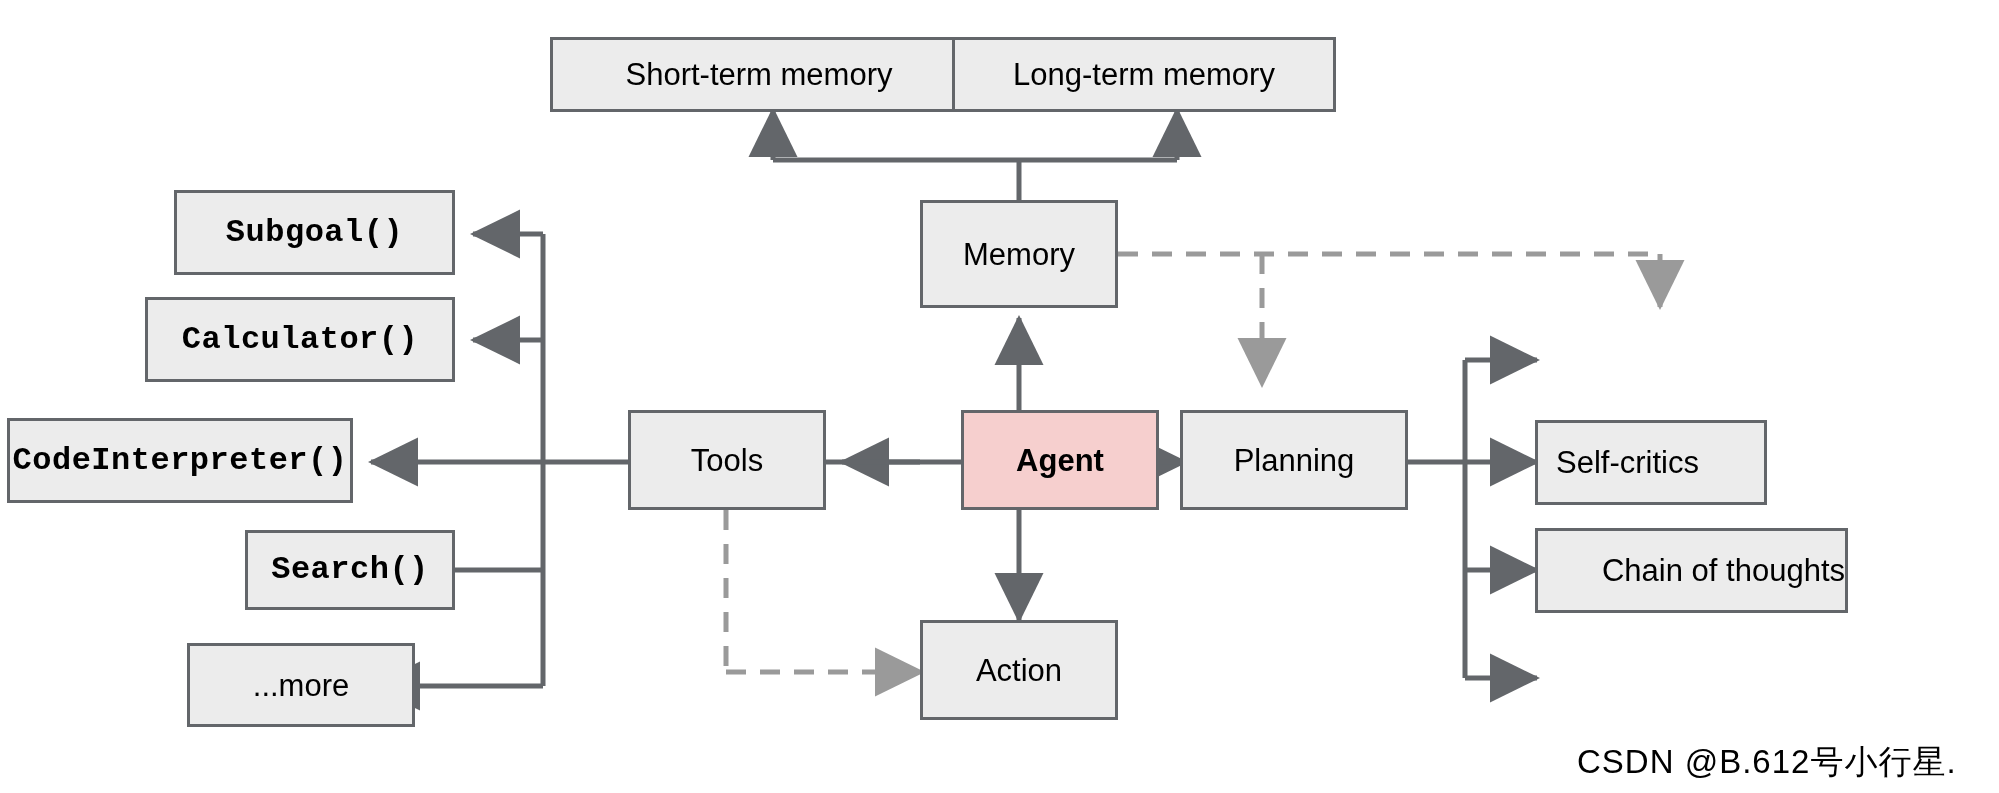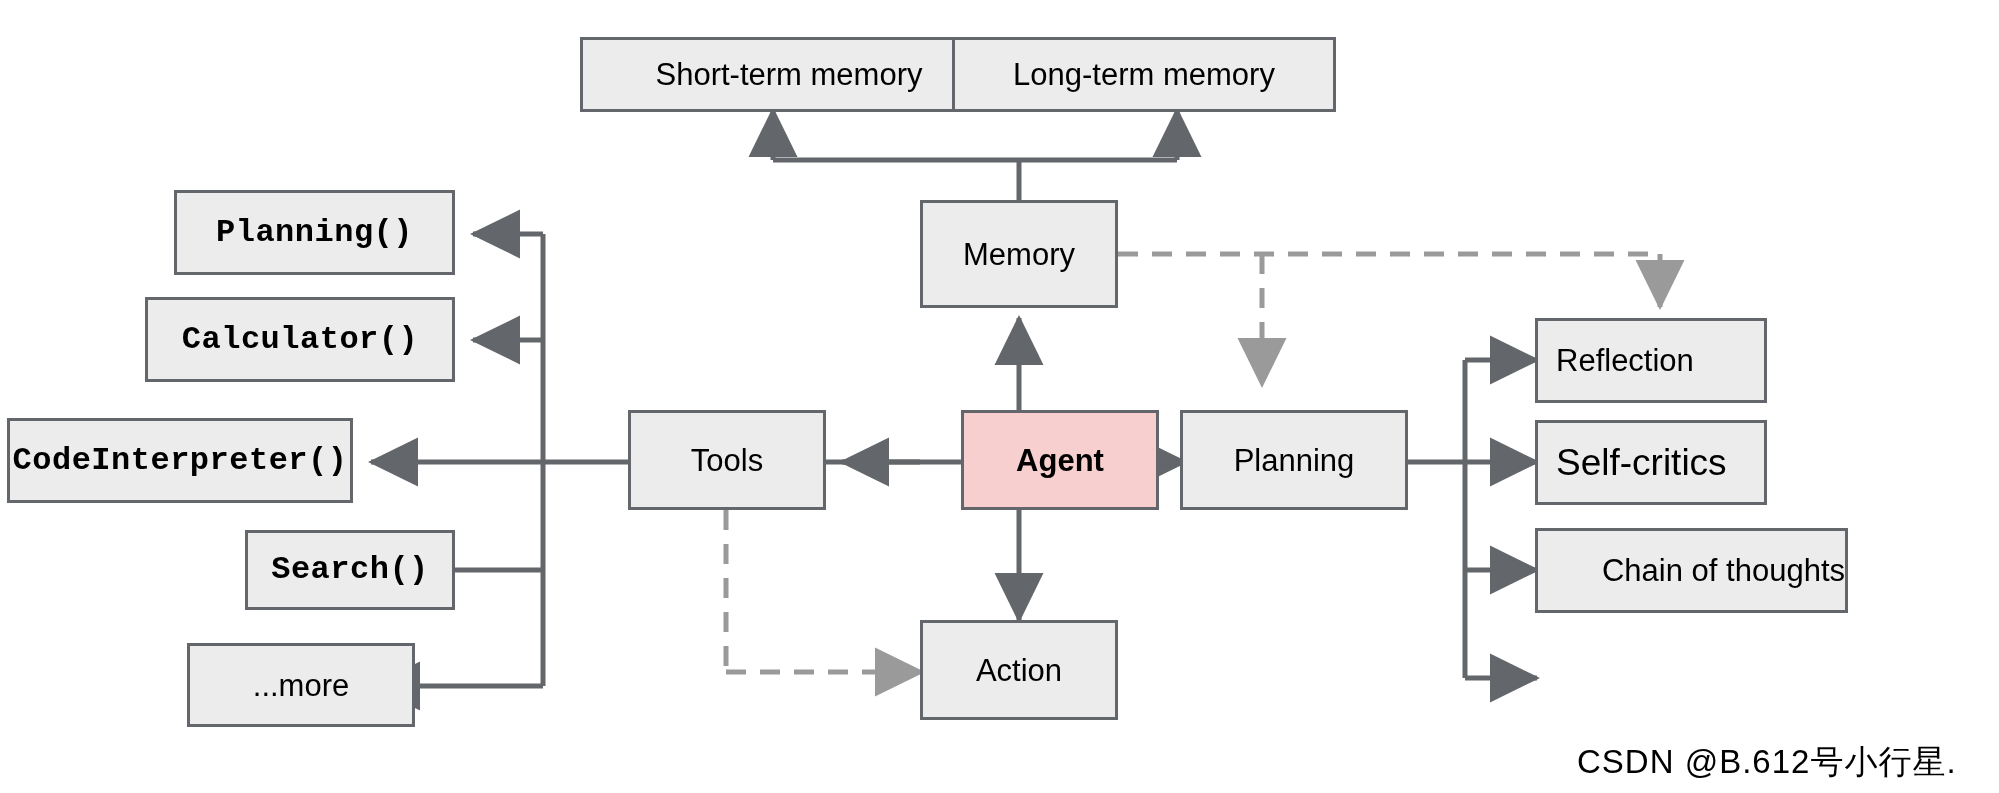--- a/index.html
+++ b/index.html
@@ -108,21 +108,21 @@
 
       <path d="M1118,254 L1660,254"></path>
       <path d="M1262,254 L1262,385" marker-end="url(#ar-dash)"></path>
       <path d="M1660,254 L1660,307" marker-end="url(#ar-dash)"></path>
 
       <path d="M726,510 L726,672"></path>
       <path d="M726,672 L922,672" marker-end="url(#ar-dash)"></path>
     </g>
   </svg>
 
-  <div class="node sans" style="left:580px; top:37px; width:418px; height:75px; font-size:31px;">
+  <div class="node sans" style="left:550px; top:37px; width:418px; height:75px; font-size:31px;">
     <span>Short-term memory</span>
   </div>
   <div class="node sans" style="left:952px; top:37px; width:384px; height:75px; font-size:31px;">
     <span>Long-term memory</span>
   </div>
 
   <div class="node sans" style="left:920px; top:200px; width:198px; height:108px; font-size:31px;">
     <span>Memory</span>
   </div>
   <div class="node accent sans" style="left:920px; top:410px; width:198px; height:100px; font-size:31px;margin-left:41px;">
@@ -132,39 +132,36 @@
     <span>Tools</span>
   </div>
   <div class="node sans" style="left:1180px; top:410px; width:228px; height:100px; font-size:31px;">
     <span>Planning</span>
   </div>
   <div class="node sans" style="left:920px; top:620px; width:198px; height:100px; font-size:31px;">
     <span>Action</span>
   </div>
 
   <div class="node mono" style="left:174px; top:190px; width:281px; height:85px; font-size:32px;">
-    <span>Planning()</span>
+    <span>Subgoal()</span>
   </div>
   <div class="node mono" style="left:145px; top:297px; width:310px; height:85px; font-size:32px;">
     <span>Calculator()</span>
   </div>
   <div class="node mono" style="left:7px; top:418px; width:346px; height:85px; font-size:32px;">
     <span>CodeInterpreter()</span>
   </div>
   <div class="node mono" style="left:245px; top:530px; width:210px; height:80px; font-size:32px;">
     <span>Search()</span>
   </div>
   <div class="node sans" style="left:187px; top:643px; width:228px; height:84px; font-size:31px;">
     <span>...more</span>
   </div>
 
-  <div class="node sans" style="left:1535px; top:318px; width:232px; height:85px; font-size:31px; justify-content:flex-start; padding-left:18px;">
-    <span>Reflection</span>
-  </div>
-  <div class="node sans" style="left:1535px; top:420px; width:232px; height:85px; font-size:37px; justify-content:flex-start; padding-left:18px;">
+  <div class="node sans" style="left:1535px; top:420px; width:232px; height:85px; font-size:31px; justify-content:flex-start; padding-left:18px;">
     <span>Self-critics</span>
   </div>
   <div class="node sans" style="left:1535px; top:528px; width:313px; height:85px; font-size:31px; justify-content:flex-end; padding-left:18px;">
     <span>Chain of thoughts</span>
   </div>
 
   <div class="watermark" style="left:1577px; top:740px;">CSDN @B.612号小行星.</div>
 
 </div>
 

